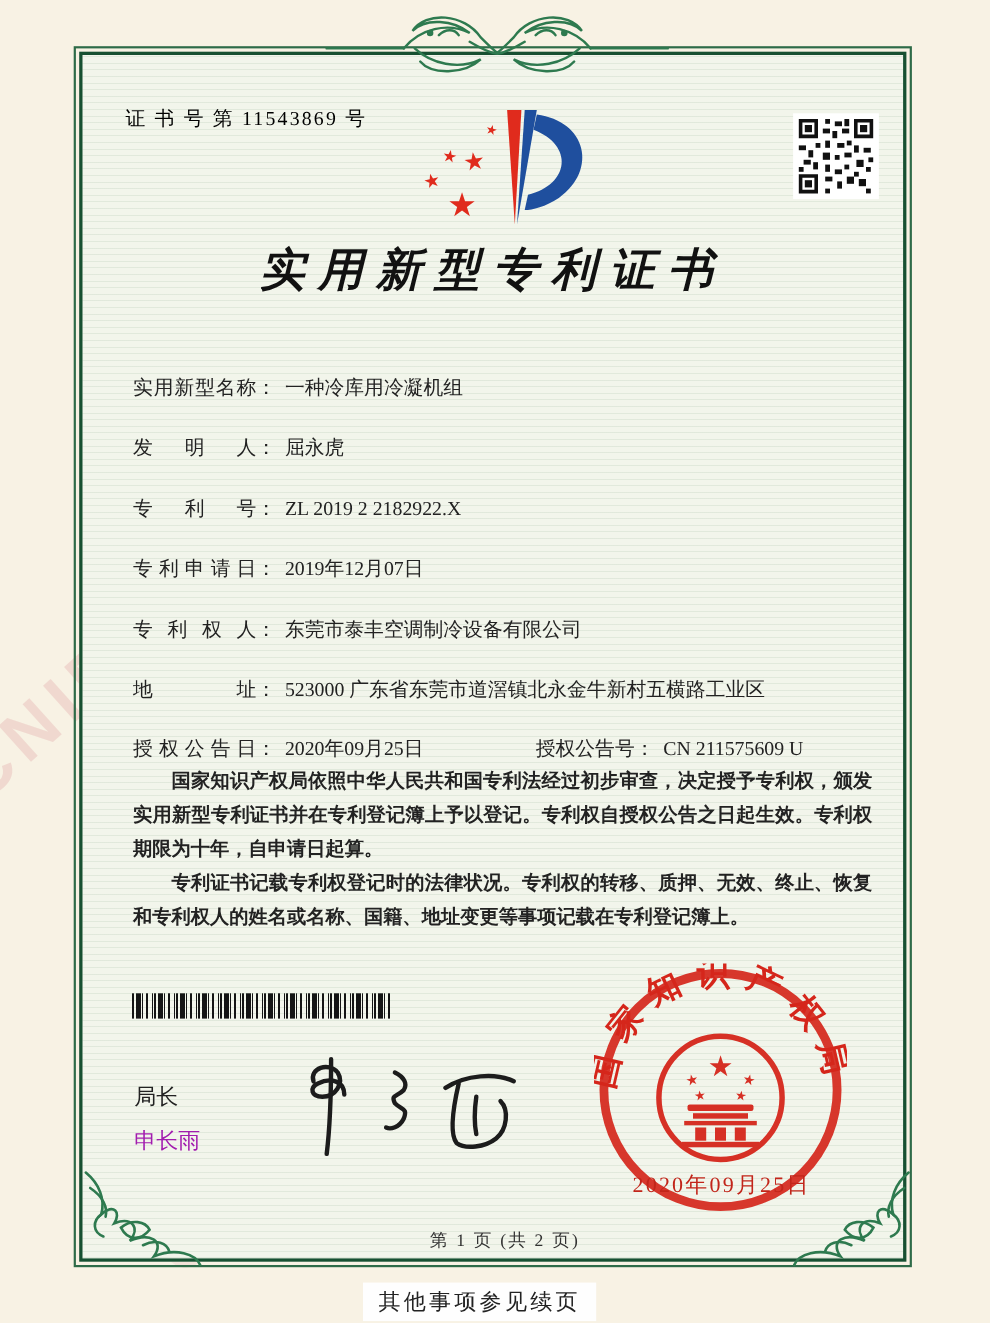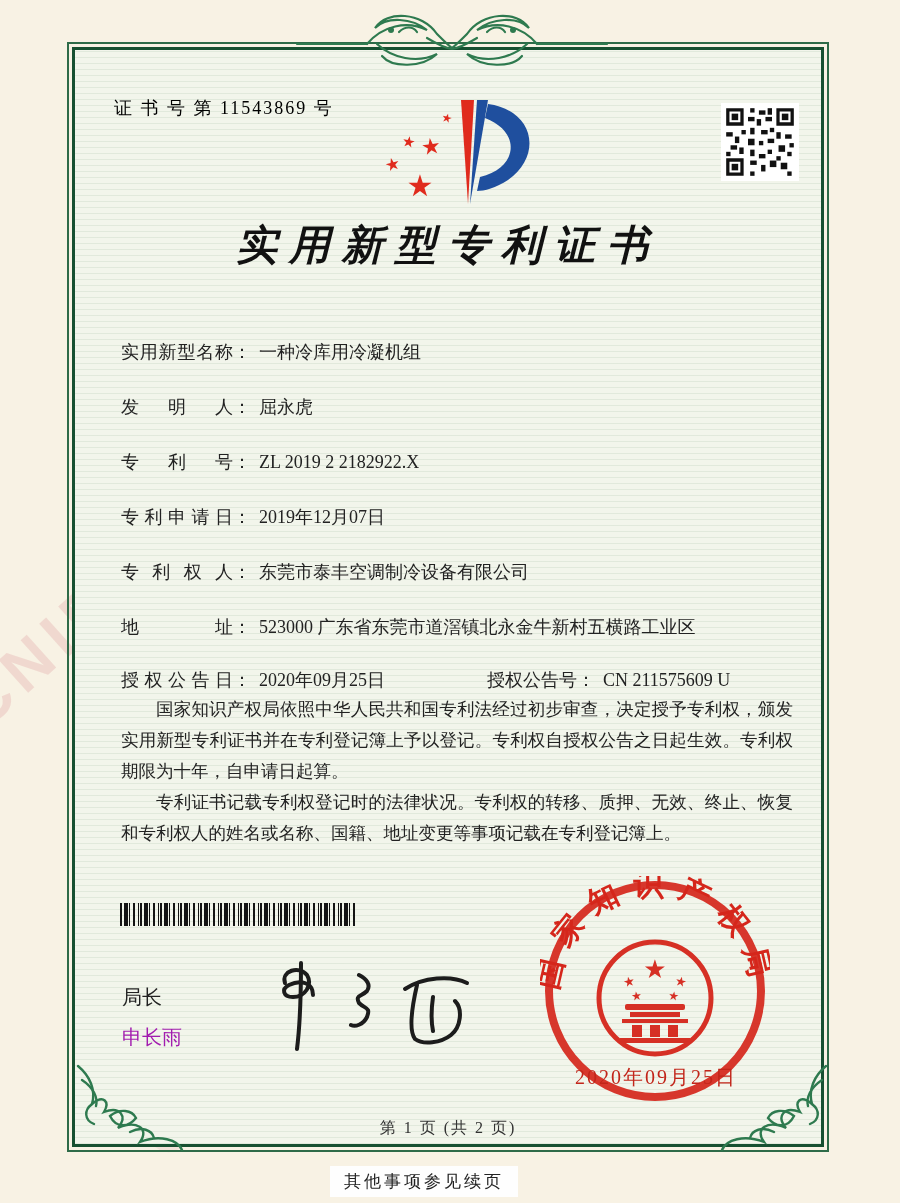--- a/index.html
+++ b/index.html
@@ -58,21 +58,21 @@
   .flabel{
     display:inline-block;width:112px;text-align:justify;text-align-last:justify;
     vertical-align:bottom;
   }
   .fcolon{display:inline-block;margin-right:8px;}
   .auth2{position:absolute;left:366px;top:0;white-space:nowrap;text-align:right;}
 
   
   .paras{
     position:absolute;left:121px;top:694px;width:672px;
-    font-size:17.5px;line-height:31px;color:#222;text-align:justify;
+    font-size:17.5px;line-height:31px;color:#222;text-align:justify;font-weight:bold;
   }
   .paras p{margin:0;text-indent:2em;}
 
   
   .barcode{
     position:absolute;left:120px;top:903px;width:238px;height:23px;
     background:repeating-linear-gradient(90deg,
       #141414 0 2px, transparent 2px 4px,
       #141414 4px 8px, transparent 8px 9px,
       #141414 9px 10px, transparent 10px 13px,
@@ -90,25 +90,25 @@
   
   .seal{position:absolute;left:540px;top:876px;width:230px;height:230px;}
   .seal-date{
     position:absolute;left:546px;top:1064px;width:220px;text-align:center;
     color:#c2251a;font-size:20px;letter-spacing:2px;white-space:nowrap;
   }
 
   
   .page-num{
     position:absolute;left:67px;top:1118px;width:762px;text-align:center;
-    font-size:16px;color:#333;letter-spacing:2px;
+    font-size:16px;color:#333;letter-spacing:2px;padding-left:11px;
   }
   .cont-note{
     position:absolute;left:330px;top:1166px;padding:4px 14px;background:#fefefe;
-    font-size:17px;color:#222;letter-spacing:3px;
+    font-size:20px;color:#222;letter-spacing:3px;
   }
 </style>
 </head>
 <body>
 
 <div class="page">
 
   <div class="wm wm1">CNIPA</div>
   <div class="wm wm2">CNIPA</div>
   <div class="wm wm3">CNIPA</div>

